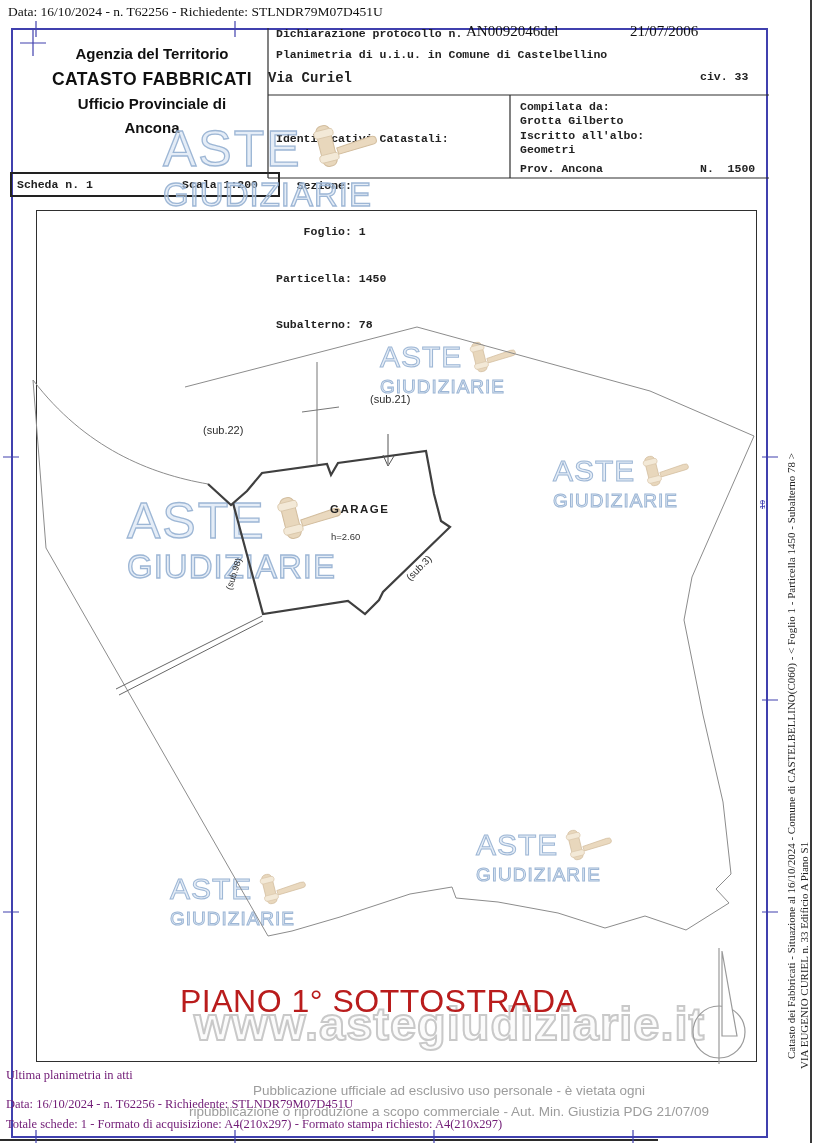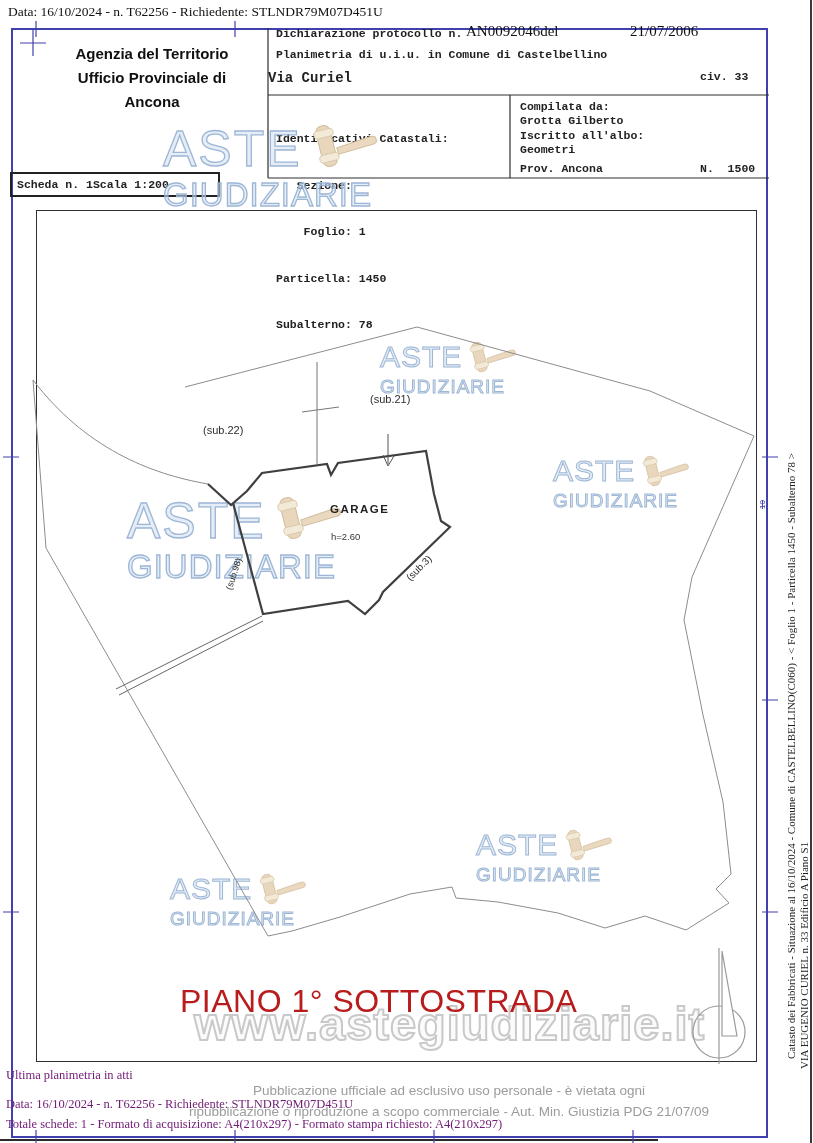--- a/index.html
+++ b/index.html
@@ -23,22 +23,22 @@
   .decl-proto{left:466px;top:23px;font-size:15px;color:#101010;}
   .decl-date{left:630px;top:23px;font-size:15px;color:#101010;}
   .decl-subject{left:276px;top:48px;font-size:11.5px;}
   .decl-street{left:268px;top:70px;font-size:14px;}
   .decl-civic{left:700px;top:70px;font-size:11.5px;}
   .cat-block{left:276px;top:100px;font-size:11.5px;line-height:15.5px;}
   .comp-l1{left:520px;top:100px;font-size:11.5px;line-height:14px;}
   .comp-l3{left:520px;top:129px;font-size:11.5px;line-height:14px;}
   .comp-l5{left:520px;top:162px;font-size:11.5px;}
   .comp-l6{left:700px;top:162px;font-size:11.5px;}
-  .scheda-bar{left:10px;top:172px;width:210px;height:25px;border:2px solid #222;box-sizing:border-box;
-              display:flex;align-items:center;padding:0 20px 0 5px;background:rgba(255,255,255,.0);}
+  .scheda-bar{left:10px;top:172px;width:270px;height:25px;border:2px solid #222;box-sizing:border-box;
+              display:flex;justify-content:space-between;align-items:center;padding:0 20px 0 5px;background:rgba(255,255,255,.0);}
   .scheda-bar span{font-size:11.5px;}
   
   .wm{z-index:40;pointer-events:none;}
   .wm-aste,.wm-giud,.wm-url{color:rgba(208,222,240,.55);-webkit-text-stroke:1.3px rgba(148,175,208,.9);
        font-family:"Liberation Sans", sans-serif;line-height:1;}
   .wm-large .wm-aste{font-size:50px;letter-spacing:2px;}
   .wm-large .wm-giud{font-size:33px;letter-spacing:1px;margin-top:4px;}
   .wm-small .wm-aste{font-size:30px;letter-spacing:1px;-webkit-text-stroke-width:1px;}
   .wm-small .wm-giud{font-size:19px;letter-spacing:1px;margin-top:3px;-webkit-text-stroke-width:1px;}
   .wm-row{display:flex;align-items:flex-start;}
@@ -78,20 +78,21 @@
 
 <div class="abs scan-line serif">Data: 16/10/2024 - n. T62256 - Richiedente: STLNDR79M07D451U</div>
 
 <div class="abs blue-frame"></div>
 <div class="abs draw-box"></div>
 <div class="abs edge-right"></div>
 <div class="abs edge-bottom"></div>
 
 <div class="abs agency">
   <div class="a1">Agenzia del Territorio</div>
+  <div class="a2">CATASTO FABBRICATI</div>
   <div class="a1">Ufficio Provinciale di</div>
   <div class="a1">Ancona</div>
 </div>
 
 <div class="abs decl-label mono">Dichiarazione protocollo n.</div>
 <div class="abs decl-proto serif">AN0092046del</div>
 <div class="abs decl-date serif">21/07/2006</div>
 <div class="abs decl-subject mono">Planimetria di u.i.u. in Comune di Castelbellino</div>
 <div class="abs decl-street mono">Via Curiel</div>
 <div class="abs decl-civic mono">civ. 33</div>

